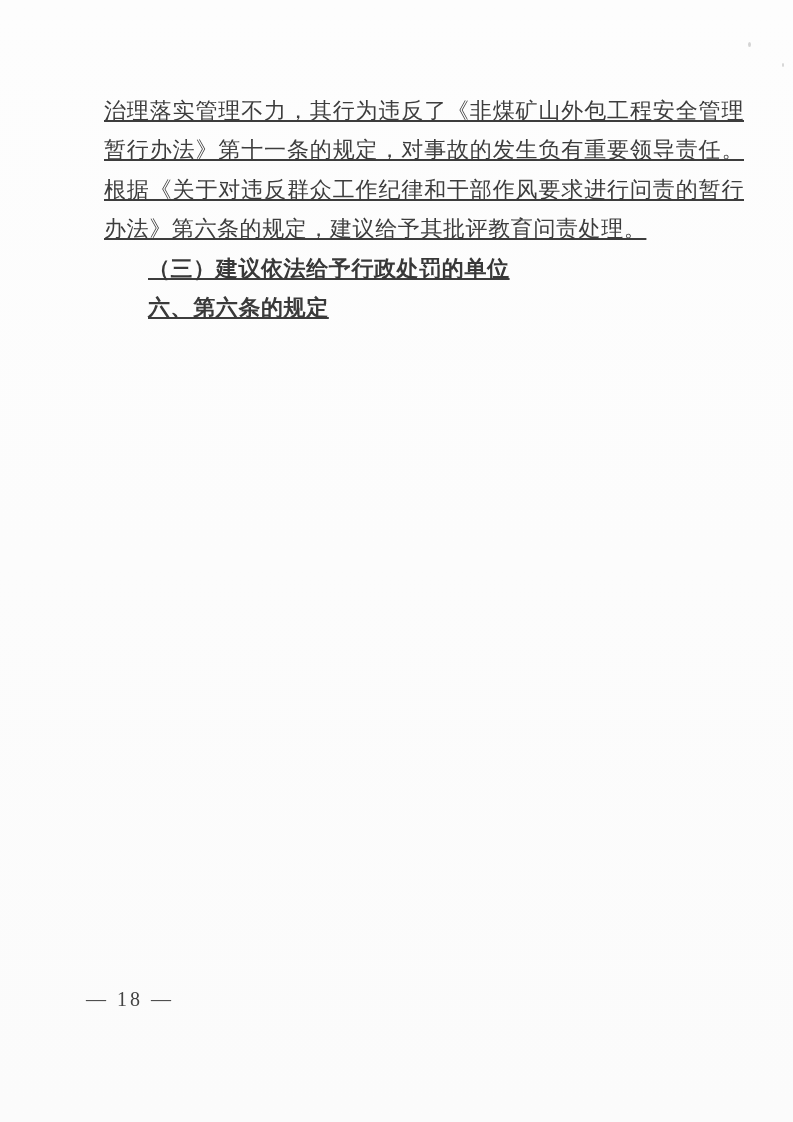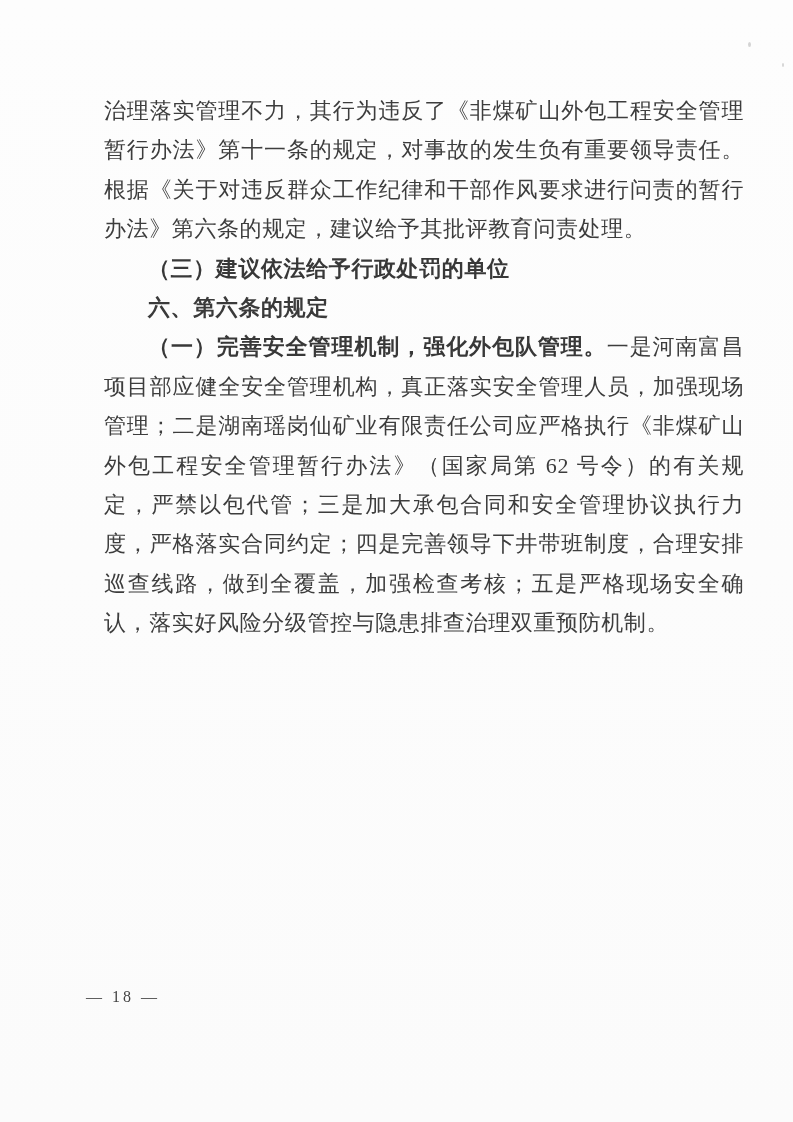--- a/index.html
+++ b/index.html
@@ -24,20 +24,21 @@
     left: 104px;
     top: 91px;
     width: 640px;
     font-size: 22px;
     line-height: 39.4px;
     letter-spacing: 0.6px;
     color: #3d3d3d;
     text-align: justify;
     text-justify: inter-character;
     word-break: break-all;
+    text-decoration: underline;
   }
   .para {
     margin: 0;
     padding: 0;
   }
   .indent {
     text-indent: 2em;
   }
   .kai-heading {
     font-weight: 700;
@@ -49,21 +50,21 @@
     color: #3a3a3a;
   }
   .lead {
     font-weight: 700;
     color: #383838;
   }
   .page-number {
     position: absolute;
     left: 86px;
     top: 988px;
-    font-size: 16px;
+    font-size: 20px;
     letter-spacing: 3px;
     color: #444444;
     font-family: "Liberation Serif", serif;
   }
   
   .speck {
     position: absolute;
     background: #b9b9b9;
     border-radius: 50%;
     opacity: 0.6;
@@ -78,21 +79,20 @@
 
   <div class="content">
 
     <p class="para"><span>治理落实管理不力，其行为违反了《非煤矿山外包工程安全管理暂行办法》第十一条的规定，对事故的发生负有重要领导责任。根据《关于对违反群众工作纪律和干部作风要求进行问责的暂行办法》第六条的规定，建议给予其批评教育问责处理。</span></p>
 
     <p class="para indent kai-heading"><span>（三）建议依法给予行政处罚的单位</span></p>
 
 
     <p class="para indent hei-heading"><span>六、第六条的规定</span></p>
 
-    <p class="para indent"><span class="lead">（一）完善安全管理机制，强化外包队管理。</span><span>一是河南富昌项目部应健全安全管理机构，真正落实安全管理人员，加强现场管理；二是湖南瑶岗仙矿业有限责任公司应严格执行《非煤矿山外包工程安全管理暂行办法》（国家局第 62 号令）的有关规定，严禁以包代管；三是加大承包合同和安全管理协议执行力度，严格落实合同约定；四是完善领导下井带班制度，合理安排巡查线路，做到全覆盖，加强检查考核；五是严格现场安全确认，落实好风险分级管控与隐患排查治理双重预防机制。</span></p>
 
 
 
   </div>
 
   <div class="page-number">— 18 —</div>
 
   <div class="speck speck-1"></div>
   <div class="speck speck-2"></div>
 

